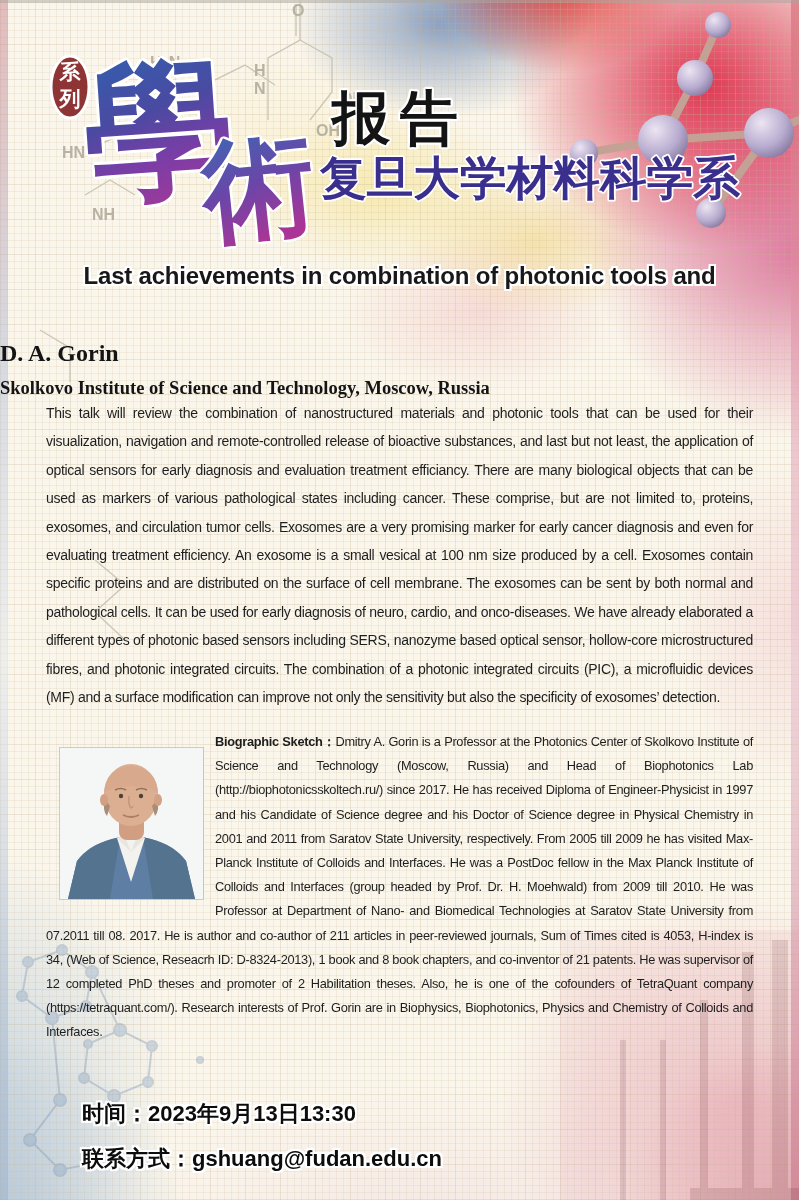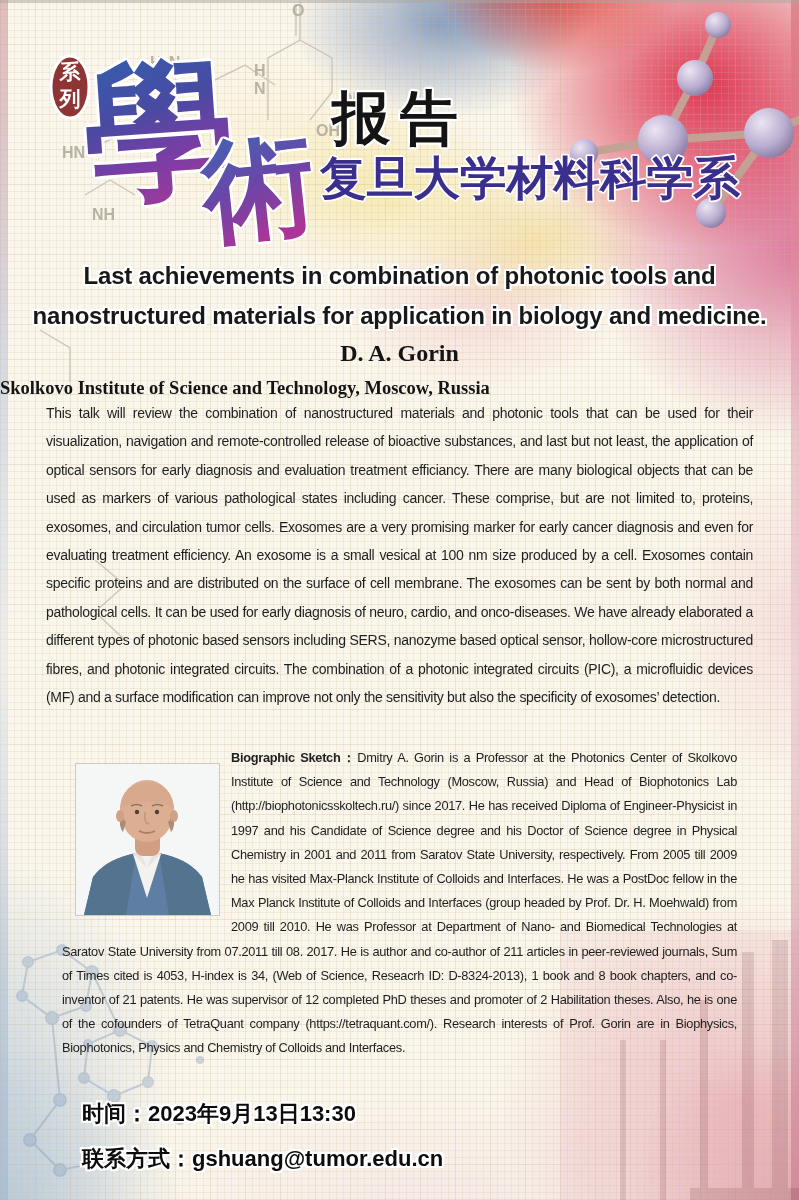--- a/index.html
+++ b/index.html
@@ -34,31 +34,31 @@
   .edge{position:absolute;top:0;height:100%;width:8px;pointer-events:none;}
   .edge.left{left:0;opacity:.55;background:linear-gradient(180deg,#cf8d96,#b9c3d6 30%,#e4e7ec 55%,#aebfd4 80%,#9fb4cc);}
   .edge.right{right:0;opacity:.6;background:linear-gradient(180deg,#d46a74,#e19aae 30%,#e8c7d2 55%,#d490a4 80%,#c27386);}
   .edge-top{position:absolute;left:0;top:0;width:100%;height:3px;background:#a9a5a0;opacity:.5;pointer-events:none;}
   .decor{position:absolute;left:0;top:0;pointer-events:none;}
 
   .title-block{position:absolute;left:0;top:256px;width:100%;text-align:center;
     font-family:Liberation Sans, sans-serif;font-weight:700;color:#181818;}
   .title-line{font-size:24px;line-height:40px;letter-spacing:-.2px;
     text-shadow:-2px -2px 0 #fff,2px -2px 0 #fff,-2px 2px 0 #fff,2px 2px 0 #fff,0 -2px 0 #fff,0 2px 0 #fff,-2px 0 0 #fff,2px 0 0 #fff;}
-  .speaker{position:absolute;left:0;top:340px;width:100%;text-align:center;
+  .speaker{position:absolute;left:0;top:340px;width:100%;
     font-family:"Liberation Serif","DejaVu Serif",serif;font-weight:700;font-size:24px;color:#141414;}
   .affiliation{position:absolute;left:0;top:378px;width:100%;text-align:left;
     font-family:"Liberation Serif","DejaVu Serif",serif;font-weight:700;font-size:18.5px;color:#141414;}
 
   .abstract{position:absolute;left:46px;top:399px;width:707px;
     font-size:14px;line-height:28.4px;letter-spacing:-.3px;text-align:justify;color:#1e1e1e;}
 
   .bio{position:absolute;left:46px;top:730px;width:707px;
     font-size:12.8px;line-height:24.2px;letter-spacing:-.3px;text-align:justify;color:#1e1e1e;}
-  .bio p{margin:16px;}
+  .bio p{margin:0;}
   .photo-wrap{float:left;width:143px;height:151px;margin:18px 12px 4px 14px;
     box-shadow:0 0 0 1px rgba(180,175,165,.6);background:#fbfbf9;}
   .bio b{font-weight:700;}
 
   .footer{position:absolute;left:46px;top:1098px;width:710px;color:#0c0c0c;
     font-weight:700;font-size:22px;line-height:32px;}
   .f-row{display:flex;margin-bottom:13px;}
   .f-cell{white-space:nowrap;
     text-shadow:-2px -2px 0 #fff,2px -2px 0 #fff,-2px 2px 0 #fff,2px 2px 0 #fff,0 -2px 0 #fff,0 2px 0 #fff,-2px 0 0 #fff,2px 0 0 #fff;padding-left:36px;}
   .f-left{width:287px;flex:none;}
@@ -175,21 +175,20 @@
       <rect x="772" y="940" width="16" height="260"></rect>
       <rect x="700" y="1000" width="8" height="200"></rect>
       <rect x="690" y="1188" width="109" height="12"></rect>
       <rect x="620" y="1040" width="6" height="160"></rect>
       <rect x="660" y="1040" width="6" height="160"></rect>
     </g>
   </svg>
 
   <div class="title-block">
     <div class="title-line">Last achievements in combination of photonic tools and</div>
-    <div class="title-line">nanostructured materials for application in biology and medicine.</div>
   </div>
   <div class="speaker">D. A. Gorin</div>
   <div class="affiliation">Skolkovo Institute of Science and Technology, Moscow, Russia</div>
 
   <div class="abstract">This talk will review the combination of nanostructured materials and photonic tools that can be used for their visualization, navigation and remote-controlled release of bioactive substances, and last but not least, the application of optical sensors for early diagnosis and evaluation treatment efficiancy. There are many biological objects that can be used as markers of various pathological states including cancer. These comprise, but are not limited to, proteins, exosomes, and circulation tumor cells. Exosomes are a very promising marker for early cancer diagnosis and even for evaluating treatment efficiency. An exosome is a small vesical at 100 nm size produced by a cell. Exosomes contain specific proteins and are distributed on the surface of cell membrane. The exosomes can be sent by both normal and pathological cells. It can be used for early diagnosis of neuro, cardio, and onco-diseases.  We have already elaborated a different types of photonic based sensors including SERS, nanozyme based optical sensor, hollow-core microstructured fibres, and photonic integrated circuits. The combination of a photonic integrated circuits (PIC), a microfluidic devices (MF) and a surface modification can improve not only the sensitivity but also the specificity of exosomes’ detection.</div>
 
   <div class="bio">
     <p>
       <span class="photo-wrap">
         <svg width="143" height="151" viewBox="0 0 143 151">
@@ -221,17 +220,17 @@
   </div>
 
   <div class="footer">
     <div class="f-row">
       <div class="f-cell f-left">
         <span>时间：</span><span>2023年9月13日13:30</span>
       </div>
     </div>
     <div class="f-row">
       <div class="f-cell">
-        <span>联系方式：</span><span>gshuang@tumor.edu.cn</span>
+        <span>联系方式：</span><span>gshuang@fudan.edu.cn</span>
       </div>
     </div>
   </div>
 </div>
 
 </body></html>

